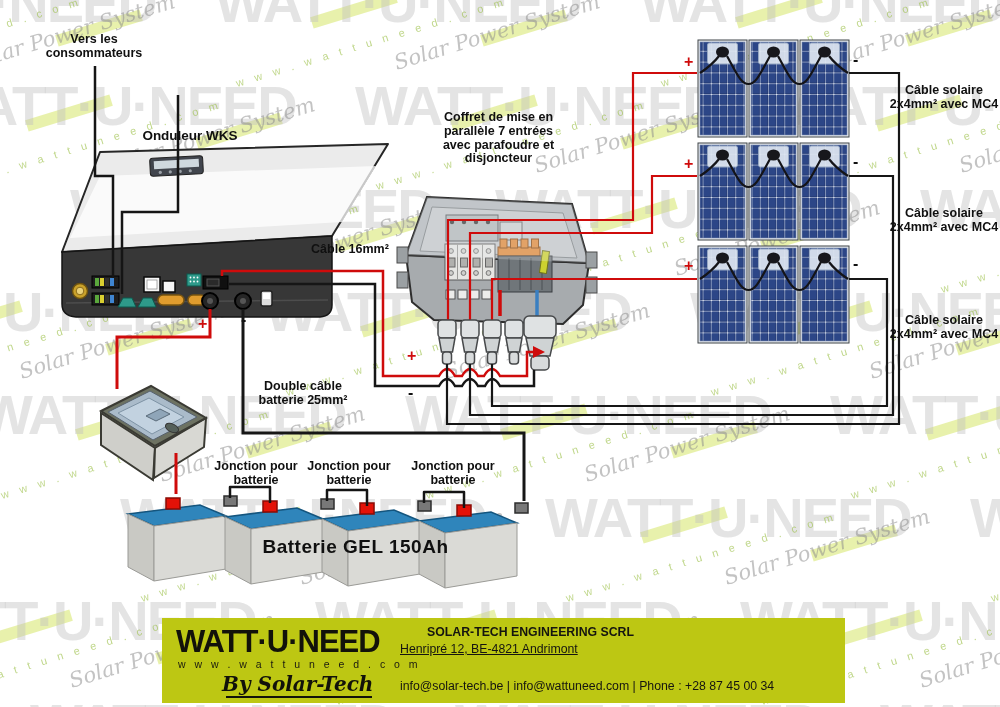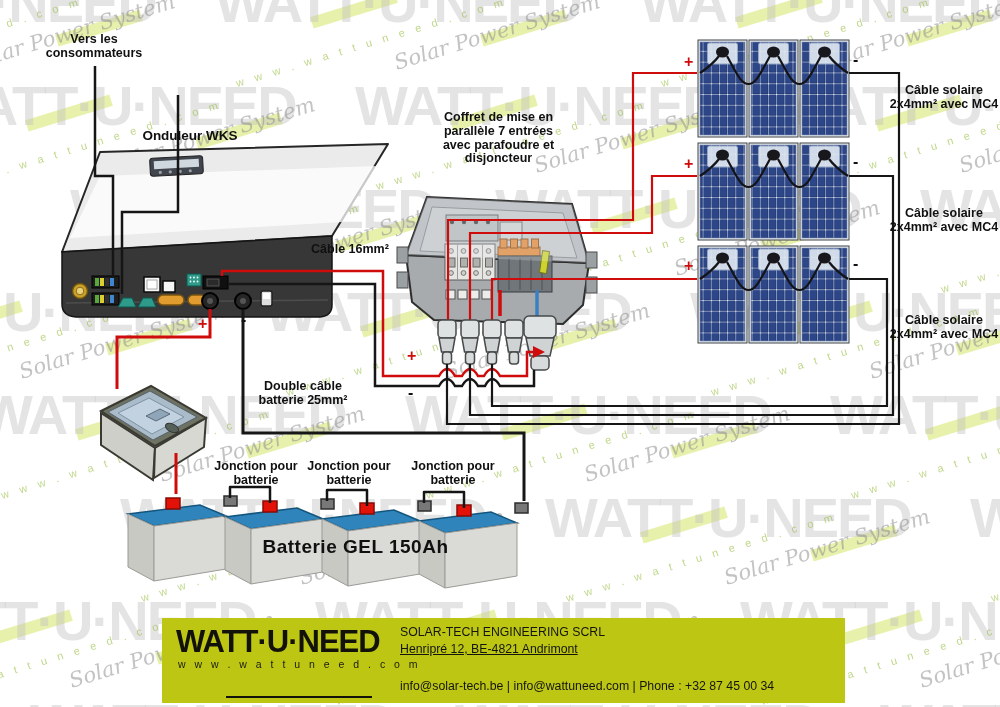--- a/index.html
+++ b/index.html
@@ -24,21 +24,21 @@
   .sign-blk{color:#111111;}
   
   .footer{position:absolute;left:162px;top:618px;width:683px;height:85px;z-index:3;}
   .footer .line{position:absolute;font-size:12.3px;color:#151510;white-space:nowrap;}
   .logo-title{position:absolute;left:14px;top:6px;font-weight:bold;font-size:31px;
               letter-spacing:-1px;color:#12120a;}
   .logo-url{position:absolute;left:16px;top:40px;font-size:10.5px;letter-spacing:3px;color:#1a1a10;}
   .logo-by{position:absolute;left:60px;top:54px;font-family:"DejaVu Serif",serif;font-style:italic;
            font-weight:bold;font-size:20px;color:#12120a;}
   .logo-rule{position:absolute;left:64px;top:78px;width:146px;height:2px;background:#12120a;}
-  .f-bold{font-weight:normal;}
+  .f-bold{font-weight:bold;margin-left:27px;}
   .f-rights{position:absolute;left:473px;top:7px;width:230px;text-align:center;font-weight:bold;
             font-size:13px;line-height:16px;color:#12120a;}
 </style>
 </head>
 <body>
 
 <div class="stage">
 
   <div id="watermark">
       <div class="wm-bar" style="left: 55px; top: 22px;"></div>
@@ -424,19 +424,20 @@
   <div class="sign sign-red" style="left:684px;top:258px;">+</div>
   <div class="sign sign-blk" style="left:853px;top:256px;">-</div>
   <div class="sign sign-red" style="left:198px;top:316px;">+</div>
   <div class="sign sign-blk" style="left:241px;top:312px;">-</div>
   <div class="sign sign-red" style="left:407px;top:348px;">+</div>
   <div class="sign sign-blk" style="left:408px;top:385px;">-</div>
 
   <div class="footer" id="footer-banner" style="background: rgb(189, 199, 19);">
     <div class="logo-title">WATT·U·NEED</div>
     <div class="logo-url">w w w . w a t t u n e e d . c o m</div>
+    <div class="logo-by">By Solar-Tech</div>
     <div class="logo-rule"></div>
     <div class="line f-bold" style="left:238px;top:7px;">SOLAR-TECH ENGINEERING SCRL</div>
     <div class="line" style="left:238px;top:24px;text-decoration:underline;">Henripré 12, BE-4821 Andrimont</div>
-    <div class="line" style="left:238px;top:61px;">info@solar-tech.be | info@wattuneed.com |  Phone : +32 87 45 00 34</div>
+    <div class="line" style="left:238px;top:61px;">info@solar-tech.be | info@wattuneed.com |  Phone : +28 87 45 00 34</div>
   </div>
 
 </div>
 
 </body></html>

